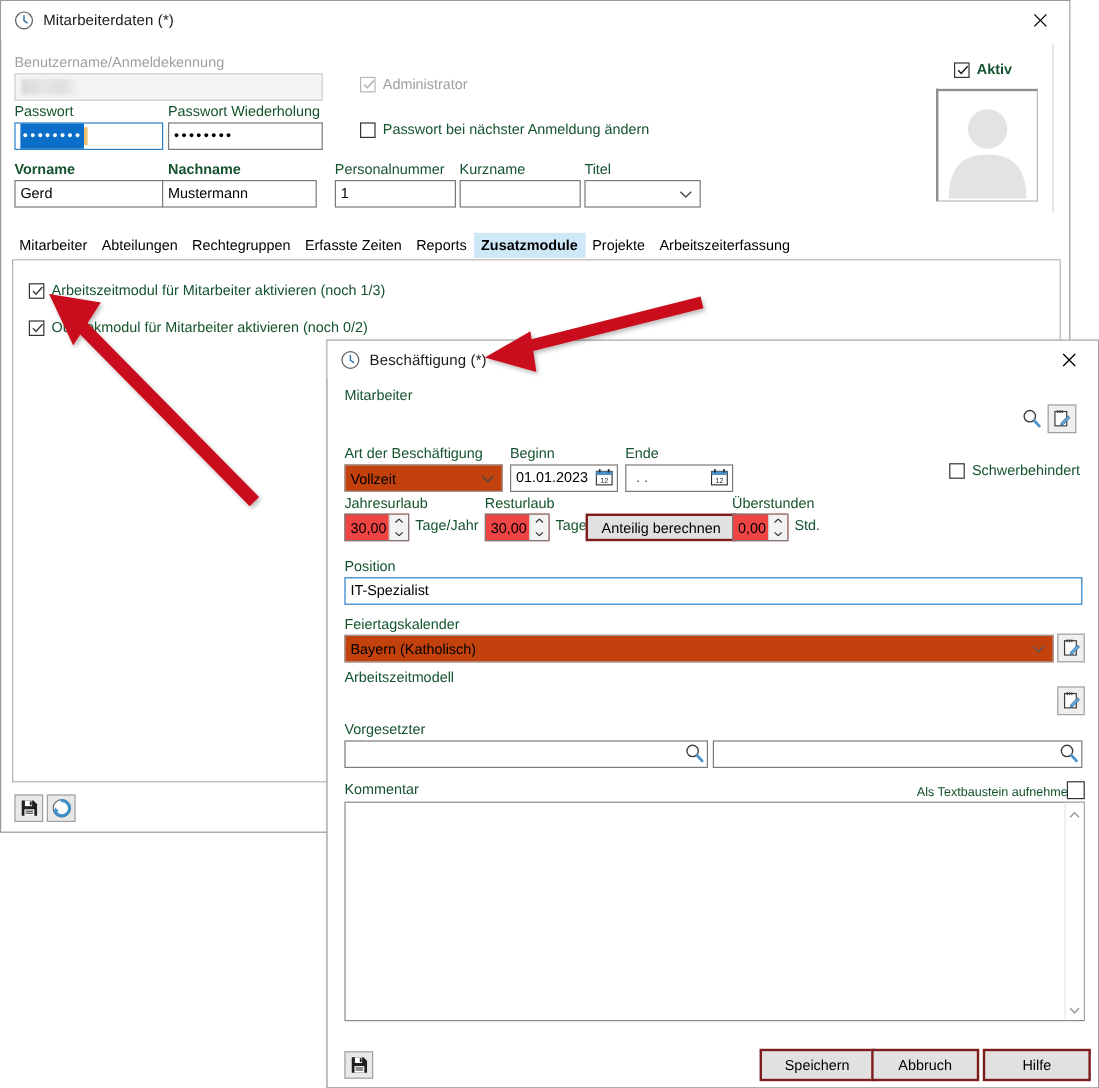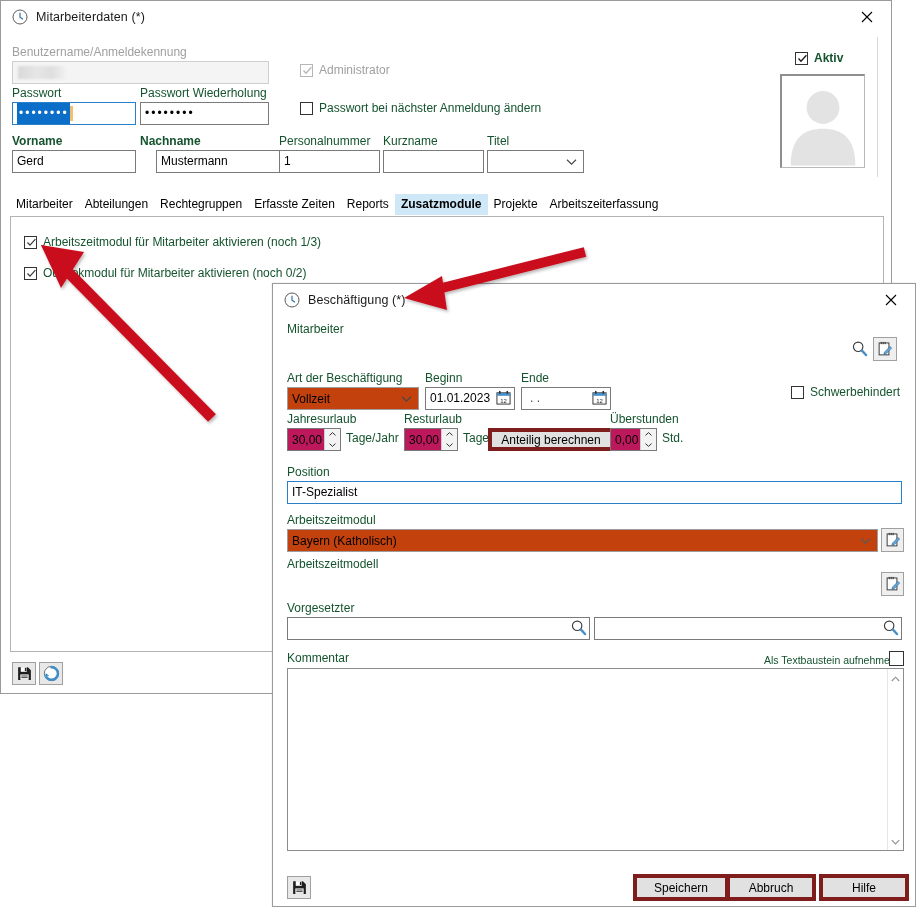--- a/index.html
+++ b/index.html
@@ -125,21 +125,21 @@
     top: 0px;
   }
   .cbrow {
     display: flex;
     align-items: center;
     gap: 6px;
   }
 
   .btn {
     box-sizing: border-box;
-    border: 4px solid #7f1d1d;
+    border: 2px solid #7f1d1d;
     background: #e1e1e1;
     font-family: "Liberation Sans", sans-serif;
     font-size: 12px;
     color: #000;
     display: flex;
     align-items: center;
     justify-content: center;
     cursor: default;
     user-select: none;
   }
@@ -153,21 +153,21 @@
     justify-content: center;
     cursor: default;
   }
 
   
   .spin {
     display: flex;
     height: 23px;
     box-sizing: border-box;
     border: 1px solid #7a7a7a;
-    background: #be185d;
+    background: #ef4444;
     align-items: stretch;
   }
   .spin .val {
     flex: 1 1 auto;
     display: flex;
     align-items: center;
     padding-left: 4px;
     font-size: 12px;
   }
   .spin .arrows {
@@ -349,21 +349,21 @@
     <span class="cb"></span>
     <span class="lbl">Passwort bei nächster Anmeldung ändern</span>
   </div>
 
   <div class="lbl bold" style="position:absolute; left:11px; top:133px;">Vorname</div>
   <div class="field" style="left:11px; top:149px; width:124px; position:absolute;">
     <span>Gerd</span>
   </div>
 
   <div class="lbl bold" style="position:absolute; left:139px; top:133px;">Nachname</div>
-  <div class="field" style="left:155px; top:149px; width:129px; position:absolute;">
+  <div class="field" style="left:134px; top:149px; width:129px; position:absolute;">
     <span>Mustermann</span>
   </div>
 
   <div class="lbl" style="position:absolute; left:278px; top:133px;">Personalnummer</div>
   <div class="field" style="left:278px; top:149px; width:101px; position:absolute;">
     <span>1</span>
   </div>
 
   <div class="lbl" style="position:absolute; left:382px; top:133px;">Kurzname</div>
   <div class="field" style="left:382px; top:149px; width:101px; position:absolute;">
@@ -568,21 +568,21 @@
         </div>
     </span>
   </div>
   <div class="lbl" style="position:absolute; left:389px; top:147px;">Std.</div>
 
   <div class="lbl" style="position:absolute; left:14px; top:181px;">Position</div>
   <div class="field focus" style="left:14px; top:197px; width:615px; position:absolute;">
     <span>IT-Spezialist</span>
   </div>
 
-  <div class="lbl" style="position:absolute; left:14px; top:229px;">Arbeitszeitmodul</div>
+  <div class="lbl" style="position:absolute; left:14px; top:229px;">Feiertagskalender</div>
   <div class="combo" style="left:14px; top:245px; width:591px; position:absolute;">
     <span>Bayern (Katholisch)</span>
     <span class="chev">
       <svg width="11" height="8" viewBox="0 0 11 8">
           <path d="M1 1.8 L5.5 6.2 L10 1.8" stroke="#5a5a5a" stroke-width="1.2" fill="none"></path>
         </svg>
     </span>
   </div>
   <div class="iconbtn" style="position:absolute; left:608px; top:244px; width:23px; height:24px; background:#efefef;">
     <svg width="16" height="16" viewBox="0 0 18 18">

